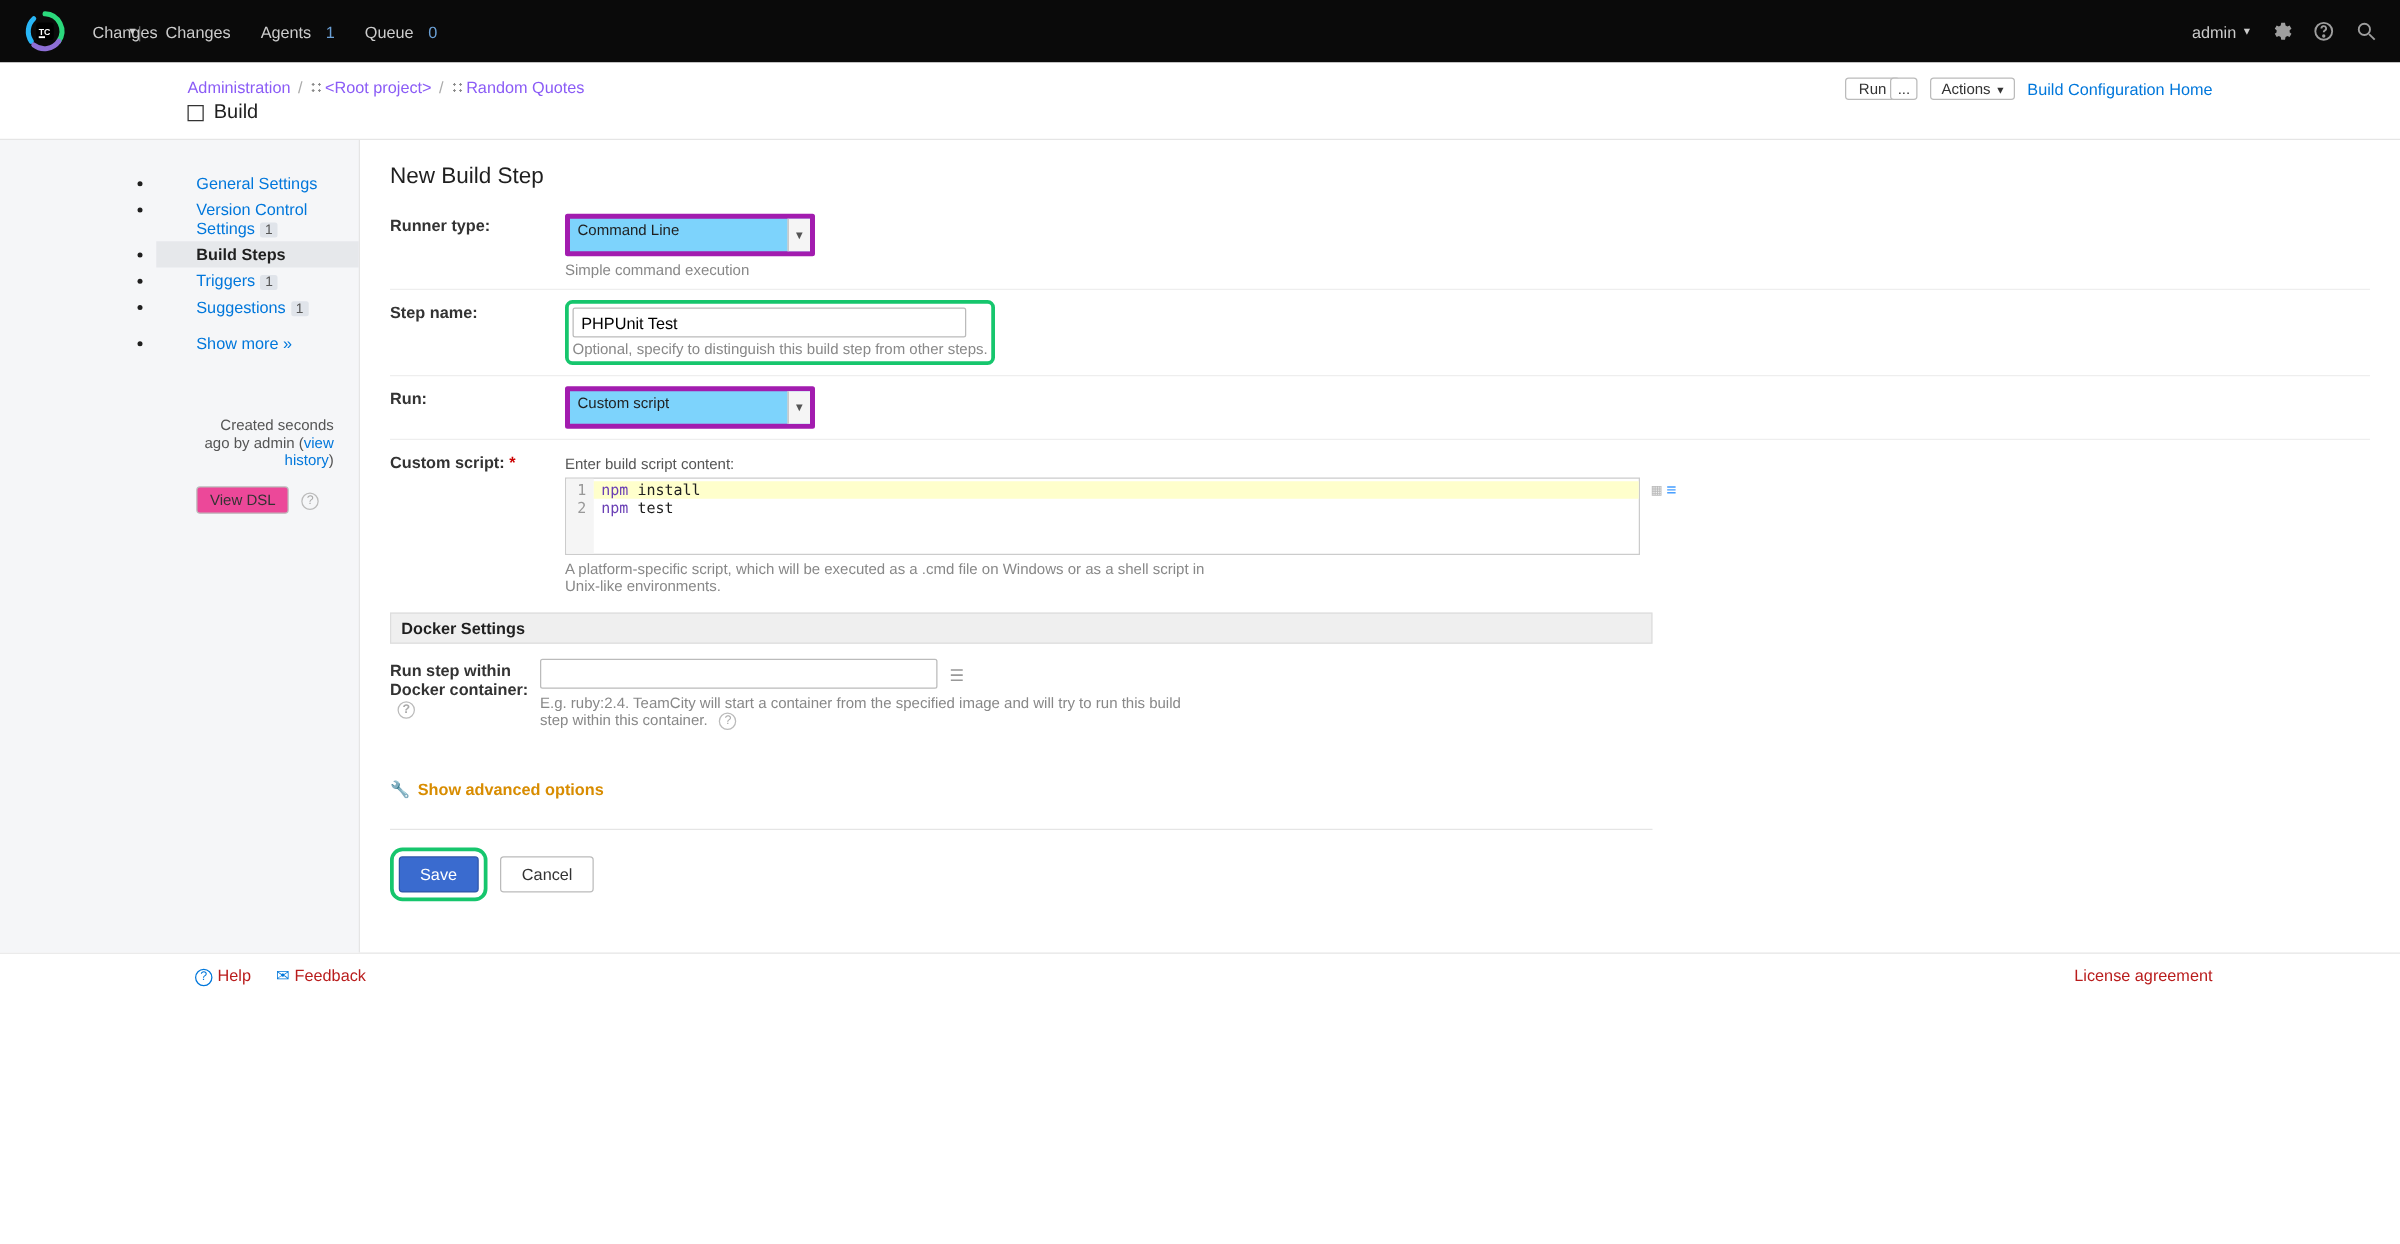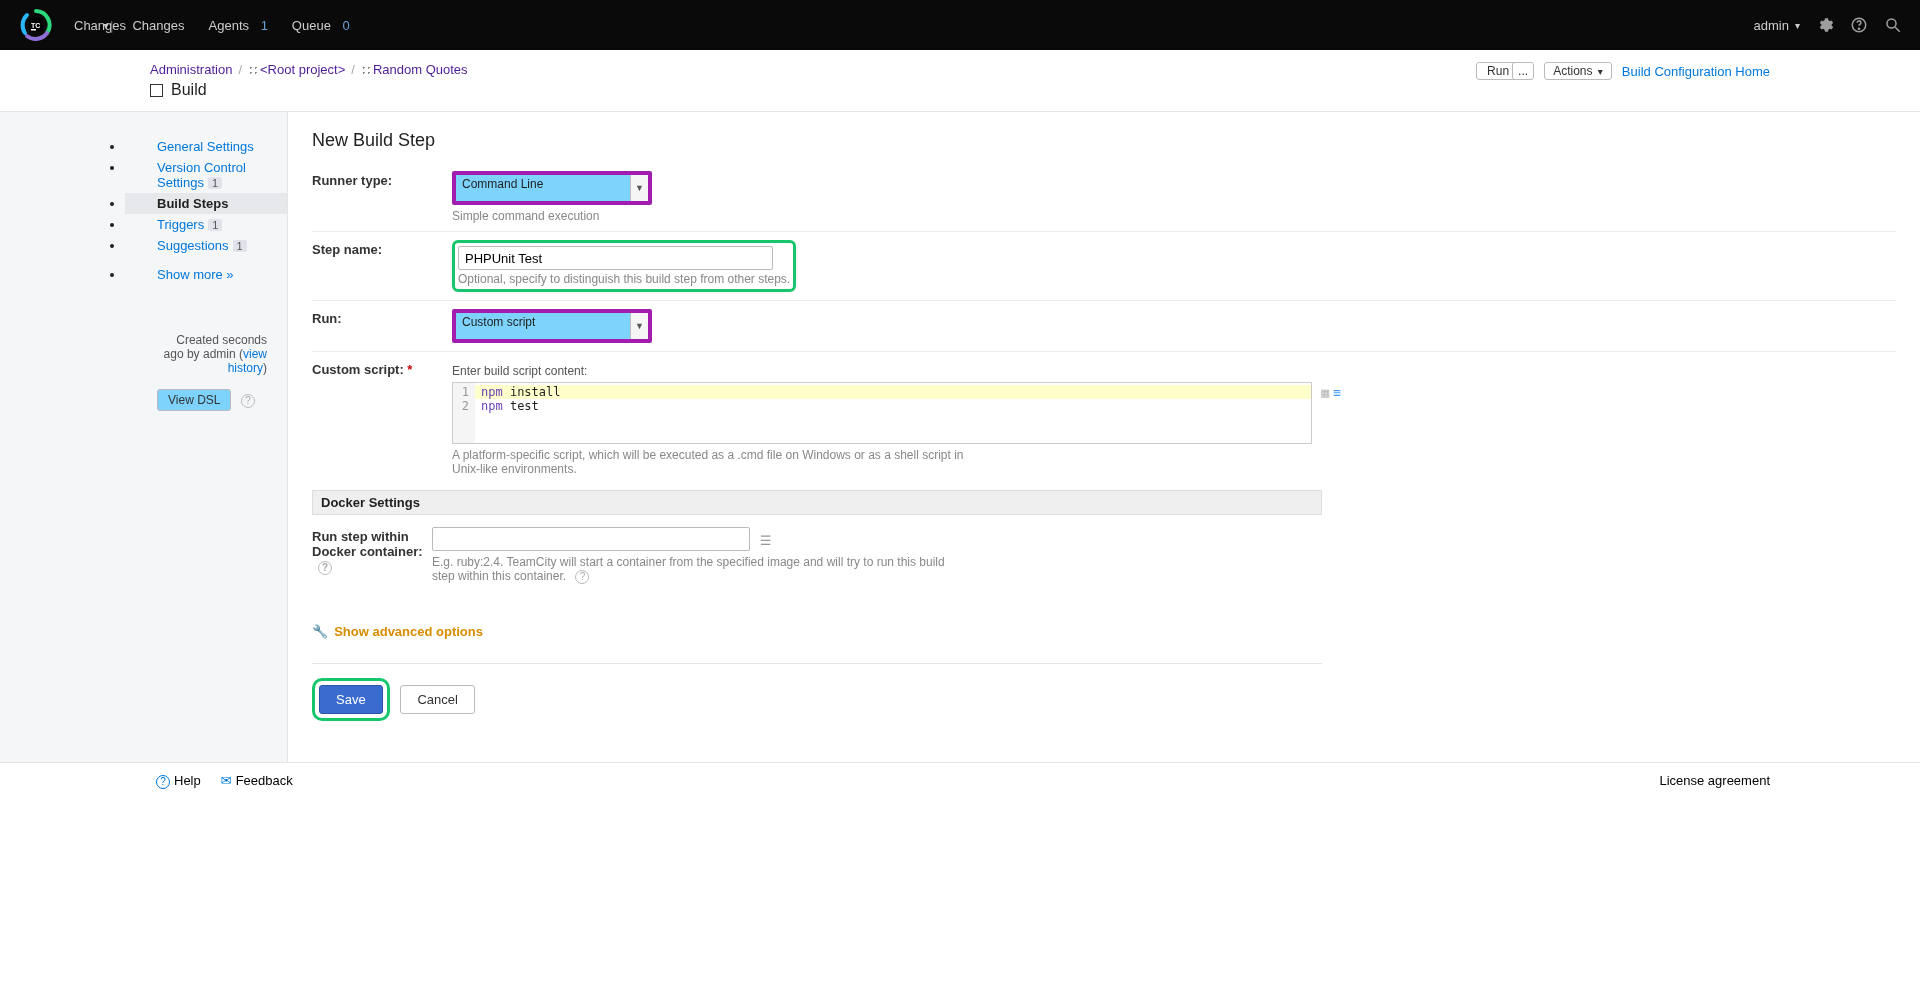--- a/index.html
+++ b/index.html
@@ -15,42 +15,42 @@
 .nav-count { color: #6ba0d6; }
 .nav-right { display: flex; align-items: center; gap: 16px; }
 .chev-down { font-size: 10px; margin-left: 2px; }
 .nav-icon { width: 18px; height: 18px; color: #9e9e9e; display: flex; align-items: center; justify-content: center; }
 .nav-sep { color: #666; margin: 0 -16px 0 -20px; }
 
 
 .page-head-wrap { border-bottom: 1px solid #e5e5e5; background: #fff; }
 .page-head { max-width: 1920px; padding: 12px 150px 12px 150px; display: flex; justify-content: space-between; align-items: flex-start; }
 .bc { color: #666; font-size: 13px; display: flex; align-items: center; flex-wrap: wrap; gap: 6px; }
-.bc a { color: #4c1d95; }
+.bc a { color: #8b5cf6; }
 .bc .sep { color: #aaa; }
 .grid-icon { display: inline-block; width: 10px; height: 10px; position: relative; margin-right: 2px; vertical-align: -1px; }
 .grid-icon::before { content: ""; position: absolute; inset: 0; background:
   radial-gradient(#888 1px, transparent 1px) 0 0/5px 5px,
   radial-gradient(#888 1px, transparent 1px) 5px 0/5px 5px; }
 .page-title { font-size: 16px; font-weight: 400; display: flex; align-items: center; gap: 8px; margin-top: 4px; }
 .sq-icon { width: 13px; height: 13px; border: 1px solid #333; display: inline-block; }
 .head-actions { display: flex; align-items: center; gap: 10px; }
 .btn-sm { border: 1px solid #bbb; background: #fff; color: #333; font-size: 12px; padding: 1px 8px; border-radius: 3px; cursor: pointer; }
 .btn-run { padding: 1px 10px; }
 .btn-split { padding: 1px 5px; margin-left: -8px; }
 
 
 .main-wrap { display: flex; min-height: 650px; }
 .sidebar { width: 288px; background: #f5f6f8; border-right: 1px solid #e5e5e5; padding: 24px 0 24px 0; }
 .sidebar-list { margin-left: 125px; }
 .sidebar-list li { padding: 3px 0 3px 32px; }
 .sidebar-list li.active { background: #e6e8eb; font-weight: 700; }
 .badge { display: inline-block; min-width: 14px; text-align: center; background: #e0e4ea; color: #555; font-size: 11px; border-radius: 2px; padding: 0 4px; margin-left: 4px; }
 .side-meta { color: #555; font-size: 12px; margin: 48px 20px 14px 157px; text-align: right; }
-.btn-small2 { border: 1px solid #bbb; background: #7dd3fc; color: #333; font-size: 12px; padding: 3px 10px; border-radius: 3px; cursor: pointer; margin-left: 157px; }
+.btn-small2 { border: 1px solid #bbb; background: #ec4899; color: #333; font-size: 12px; padding: 3px 10px; border-radius: 3px; cursor: pointer; margin-left: 157px; }
 .help-q { display: inline-block; width: 14px; height: 14px; border: 1px solid #bbb; border-radius: 50%; color: #aaa; font-size: 10px; line-height: 12px; text-align: center; margin-left: 6px; vertical-align: middle; }
 
 .content { flex: 1; padding: 18px 24px 24px 24px; }
 .content h2 { font-size: 18px; font-weight: 400; margin-bottom: 12px; }
 .form-row { display: flex; align-items: flex-start; padding: 8px 0; border-top: 1px solid #eee; }
 .form-row:first-of-type { border-top: none; }
 .form-label { width: 140px; font-weight: 700; font-size: 13px; color: #333; padding-top: 2px; }
 .form-field { flex: 1; max-width: 820px; }
 .hint { color: #888; font-size: 12px; margin-top: 4px; }
 .req { color: #cc0000; }
@@ -83,21 +83,21 @@
 .divider { border-top: 1px solid #e5e5e5; margin: 24px 0 14px 0; width: 1010px; }
 
 .btn-primary { background: #3a6bcf; border: 1px solid #2e56a8; color: #fff; padding: 6px 16px; border-radius: 3px; font-size: 13px; cursor: pointer; }
 .btn-default { background: #fff; border: 1px solid #bbb; color: #333; padding: 6px 16px; border-radius: 3px; font-size: 13px; cursor: pointer; }
 .save-hl { border: 3px solid #16c66d; border-radius: 10px; padding: 4px; display: inline-block; }
 
 
 .footer { border-top: 1px solid #e5e5e5; padding: 10px 150px; display: flex; justify-content: space-between; align-items: flex-start; color: #666; font-size: 13px; }
 .footer-center { text-align: center; flex: 1; }
 .footer-left { display: flex; gap: 20px; }
-.footer a { color: #000000; }
+.footer a { color: #b91c1c; }
 .envelope { color: #0077db; margin-right: 4px; }
 </style>
 </head>
 <body>
 
 <div class="topnav">
   <div class="logo">
     <svg viewBox="0 0 36 36">
       <path d="M18 4 a14 14 0 0 1 11 22" fill="none" stroke="#2bd97c" stroke-width="4" stroke-linecap="round"></path>
       <path d="M7 26 a14 14 0 0 1 2 -18" fill="none" stroke="#28b6f6" stroke-width="4" stroke-linecap="round"></path>

